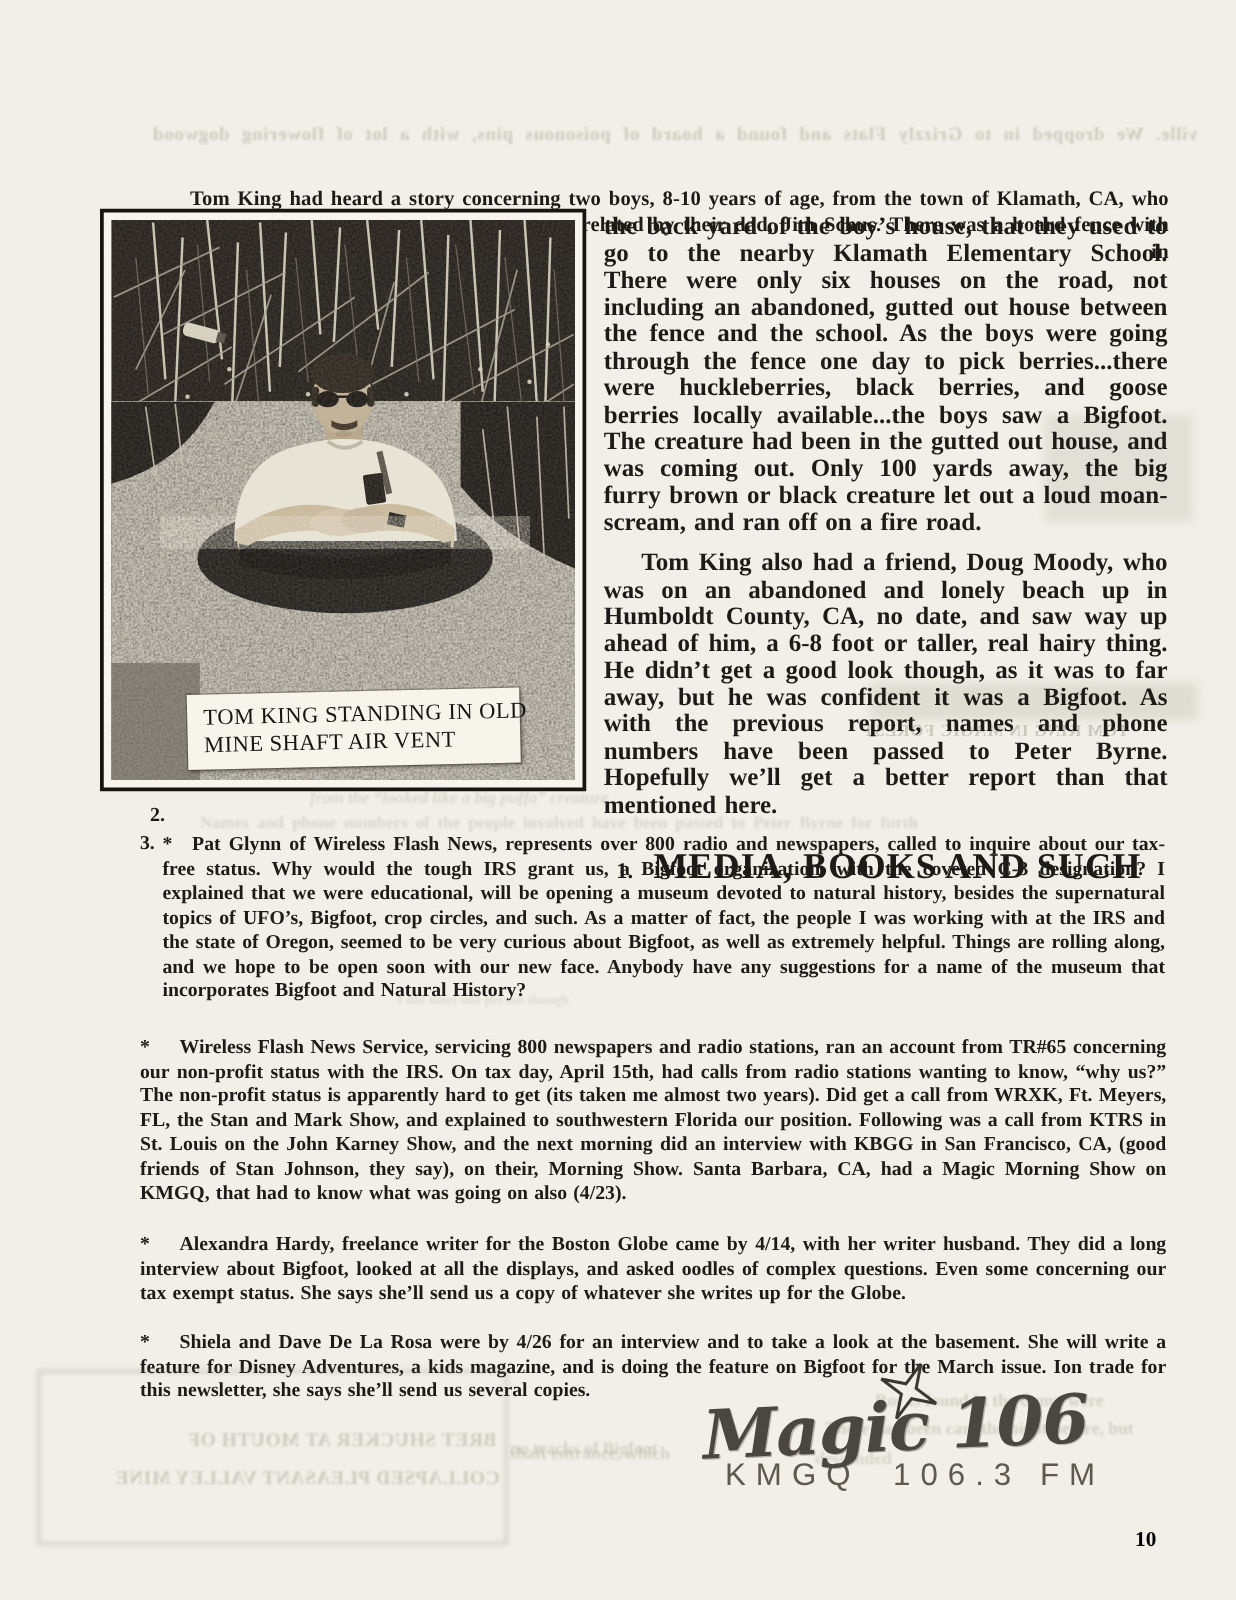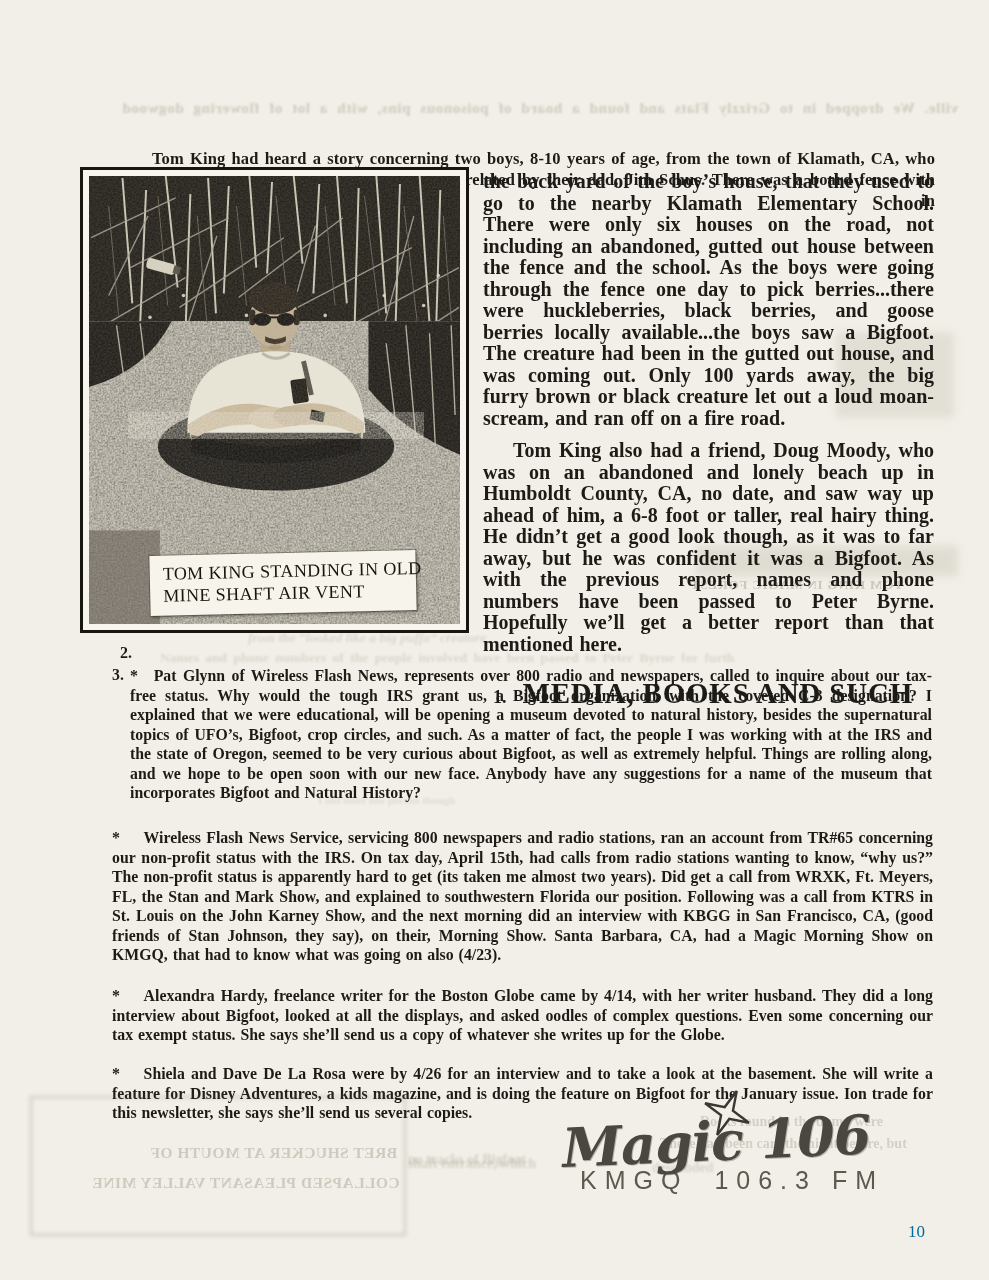--- a/index.html
+++ b/index.html
@@ -51,21 +51,21 @@
     font-style:italic;font-weight:700;font-size:54px;line-height:58px;color:#4a4640;
     transform:rotate(-2.5deg);letter-spacing:-1px;
     text-shadow:1px 1px 0 rgba(74,70,64,.35);white-space:nowrap;
   }
   .logo-star{position:absolute;left:138px;top:-26px;}
   .logo-station{
     margin:-4px 0 0 18px;font-family:"Liberation Sans","DejaVu Sans",sans-serif;
     font-weight:400;font-size:25px;color:#5d594e;letter-spacing:8px;white-space:nowrap;
   }
   .logo-station .gap{display:inline-block;width:26px;}
-  .page-number{position:absolute;left:908px;top:1222px;font-size:17px;font-weight:400;color:#0369a1;}
+  .page-number{position:absolute;left:908px;top:1222px;font-size:17px;font-weight:700;color:#000000;}
   
   .ghost{
     position:absolute;font-family:"Liberation Serif",serif;font-weight:700;
     color:#7c7863;white-space:nowrap;pointer-events:none;
   }
   .mirror{transform:scaleX(-1);}
   .smudge{position:absolute;background:#b7b3a2;filter:blur(4px);pointer-events:none;}
   .ghost-frame{position:absolute;border:2px solid rgba(122,117,100,.32);filter:blur(2px);pointer-events:none;}
 </style>
 </head>
@@ -226,21 +226,21 @@
 
   <div class="item2">2.</div>
 
   <div class="item3">
     <span class="num">3.</span>
     <div class="itxt small-body">* Pat Glynn of Wireless Flash News, represents over 800 radio and newspapers, called to inquire about our tax-free status.  Why would the tough IRS grant us, a Bigfoot organization, with the coveted C-3 designation? I explained that we were educational, will be opening a museum devoted to natural history, besides the supernatural topics of UFO’s, Bigfoot, crop circles, and such.  As a matter of fact, the people I was working with at the IRS and the state of Oregon, seemed to be very curious about Bigfoot, as well as extremely helpful. Things are rolling along, and we hope to be open soon with our new face.  Anybody have any suggestions for a name of the museum that incorporates Bigfoot and Natural History?</div>
   </div>
 
   <div class="bullet small-body" style="top:828px;">*  Wireless Flash News Service, servicing 800 newspapers and radio stations, ran an account from TR#65 concerning our non-profit status with the IRS.   On tax day, April 15th, had calls from radio stations wanting to know, “why us?”  The non-profit status is apparently hard to get (its taken me almost two years).  Did get a call from WRXK, Ft. Meyers, FL, the Stan and Mark Show, and explained to southwestern Florida our position. Following was a call from KTRS in St. Louis on the John Karney Show, and the next morning did an interview with KBGG in San Francisco, CA, (good friends of Stan Johnson, they say), on their, Morning Show.  Santa Barbara, CA, had a Magic Morning Show on KMGQ, that had to know what was going on also (4/23).</div>
   <div class="bullet small-body" style="top:986px;">*  Alexandra Hardy, freelance writer for the Boston Globe came by 4/14, with her writer husband.  They did a long interview about Bigfoot, looked at all the displays, and asked oodles of complex questions. Even some concerning our tax exempt status.  She says she’ll send us a copy of whatever she writes up for the Globe.</div>
-  <div class="bullet small-body" style="top:1064px;">*  Shiela and Dave De La Rosa were by 4/26 for an interview and to take a look at the basement.  She will write a feature for Disney Adventures, a kids magazine, and is doing the feature on Bigfoot for the January issue.  Ion trade for this newsletter, she says she’ll send us several copies.</div>
+  <div class="bullet small-body" style="top:1064px;">*  Shiela and Dave De La Rosa were by 4/26 for an interview and to take a look at the basement.  She will write a feature for Disney Adventures, a kids magazine, and is doing the feature on Bigfoot for the March issue.  Ion trade for this newsletter, she says she’ll send us several copies.</div>
 
   <div class="ghost-frame" style="left:30px;top:1096px;width:372px;height:136px;"></div>
   <div class="ghost mirror" style="left:150px;top:1144px;font-size:15.5px;opacity:.30;filter:blur(.7px);letter-spacing:.5px;">BRET SHUCKER AT MOUTH OF</div>
   <div class="ghost mirror" style="left:92px;top:1174px;font-size:15.5px;opacity:.30;filter:blur(.7px);letter-spacing:.5px;">COLLAPSED PLEASANT VALLEY MINE</div>
   <div class="ghost" style="left:700px;top:1114px;font-size:14px;opacity:.26;filter:blur(.7px);">Rocks found in the dump were</div>
   <div class="ghost" style="left:660px;top:1136px;font-size:14px;opacity:.26;filter:blur(.7px);">There had been cars the night before, but</div>
   <div class="ghost" style="left:408px;top:1132px;font-size:14px;opacity:.24;filter:blur(.8px);margin-top:20px;">no tracks of Bigfoot</div>
   <div class="ghost" style="left:408px;top:1156px;font-size:14px;opacity:.24;filter:blur(.8px);">shaft entrance, which</div>
   <div class="ghost" style="left:652px;top:1160px;font-size:14px;opacity:.22;filter:blur(.8px);">descended</div>
 

